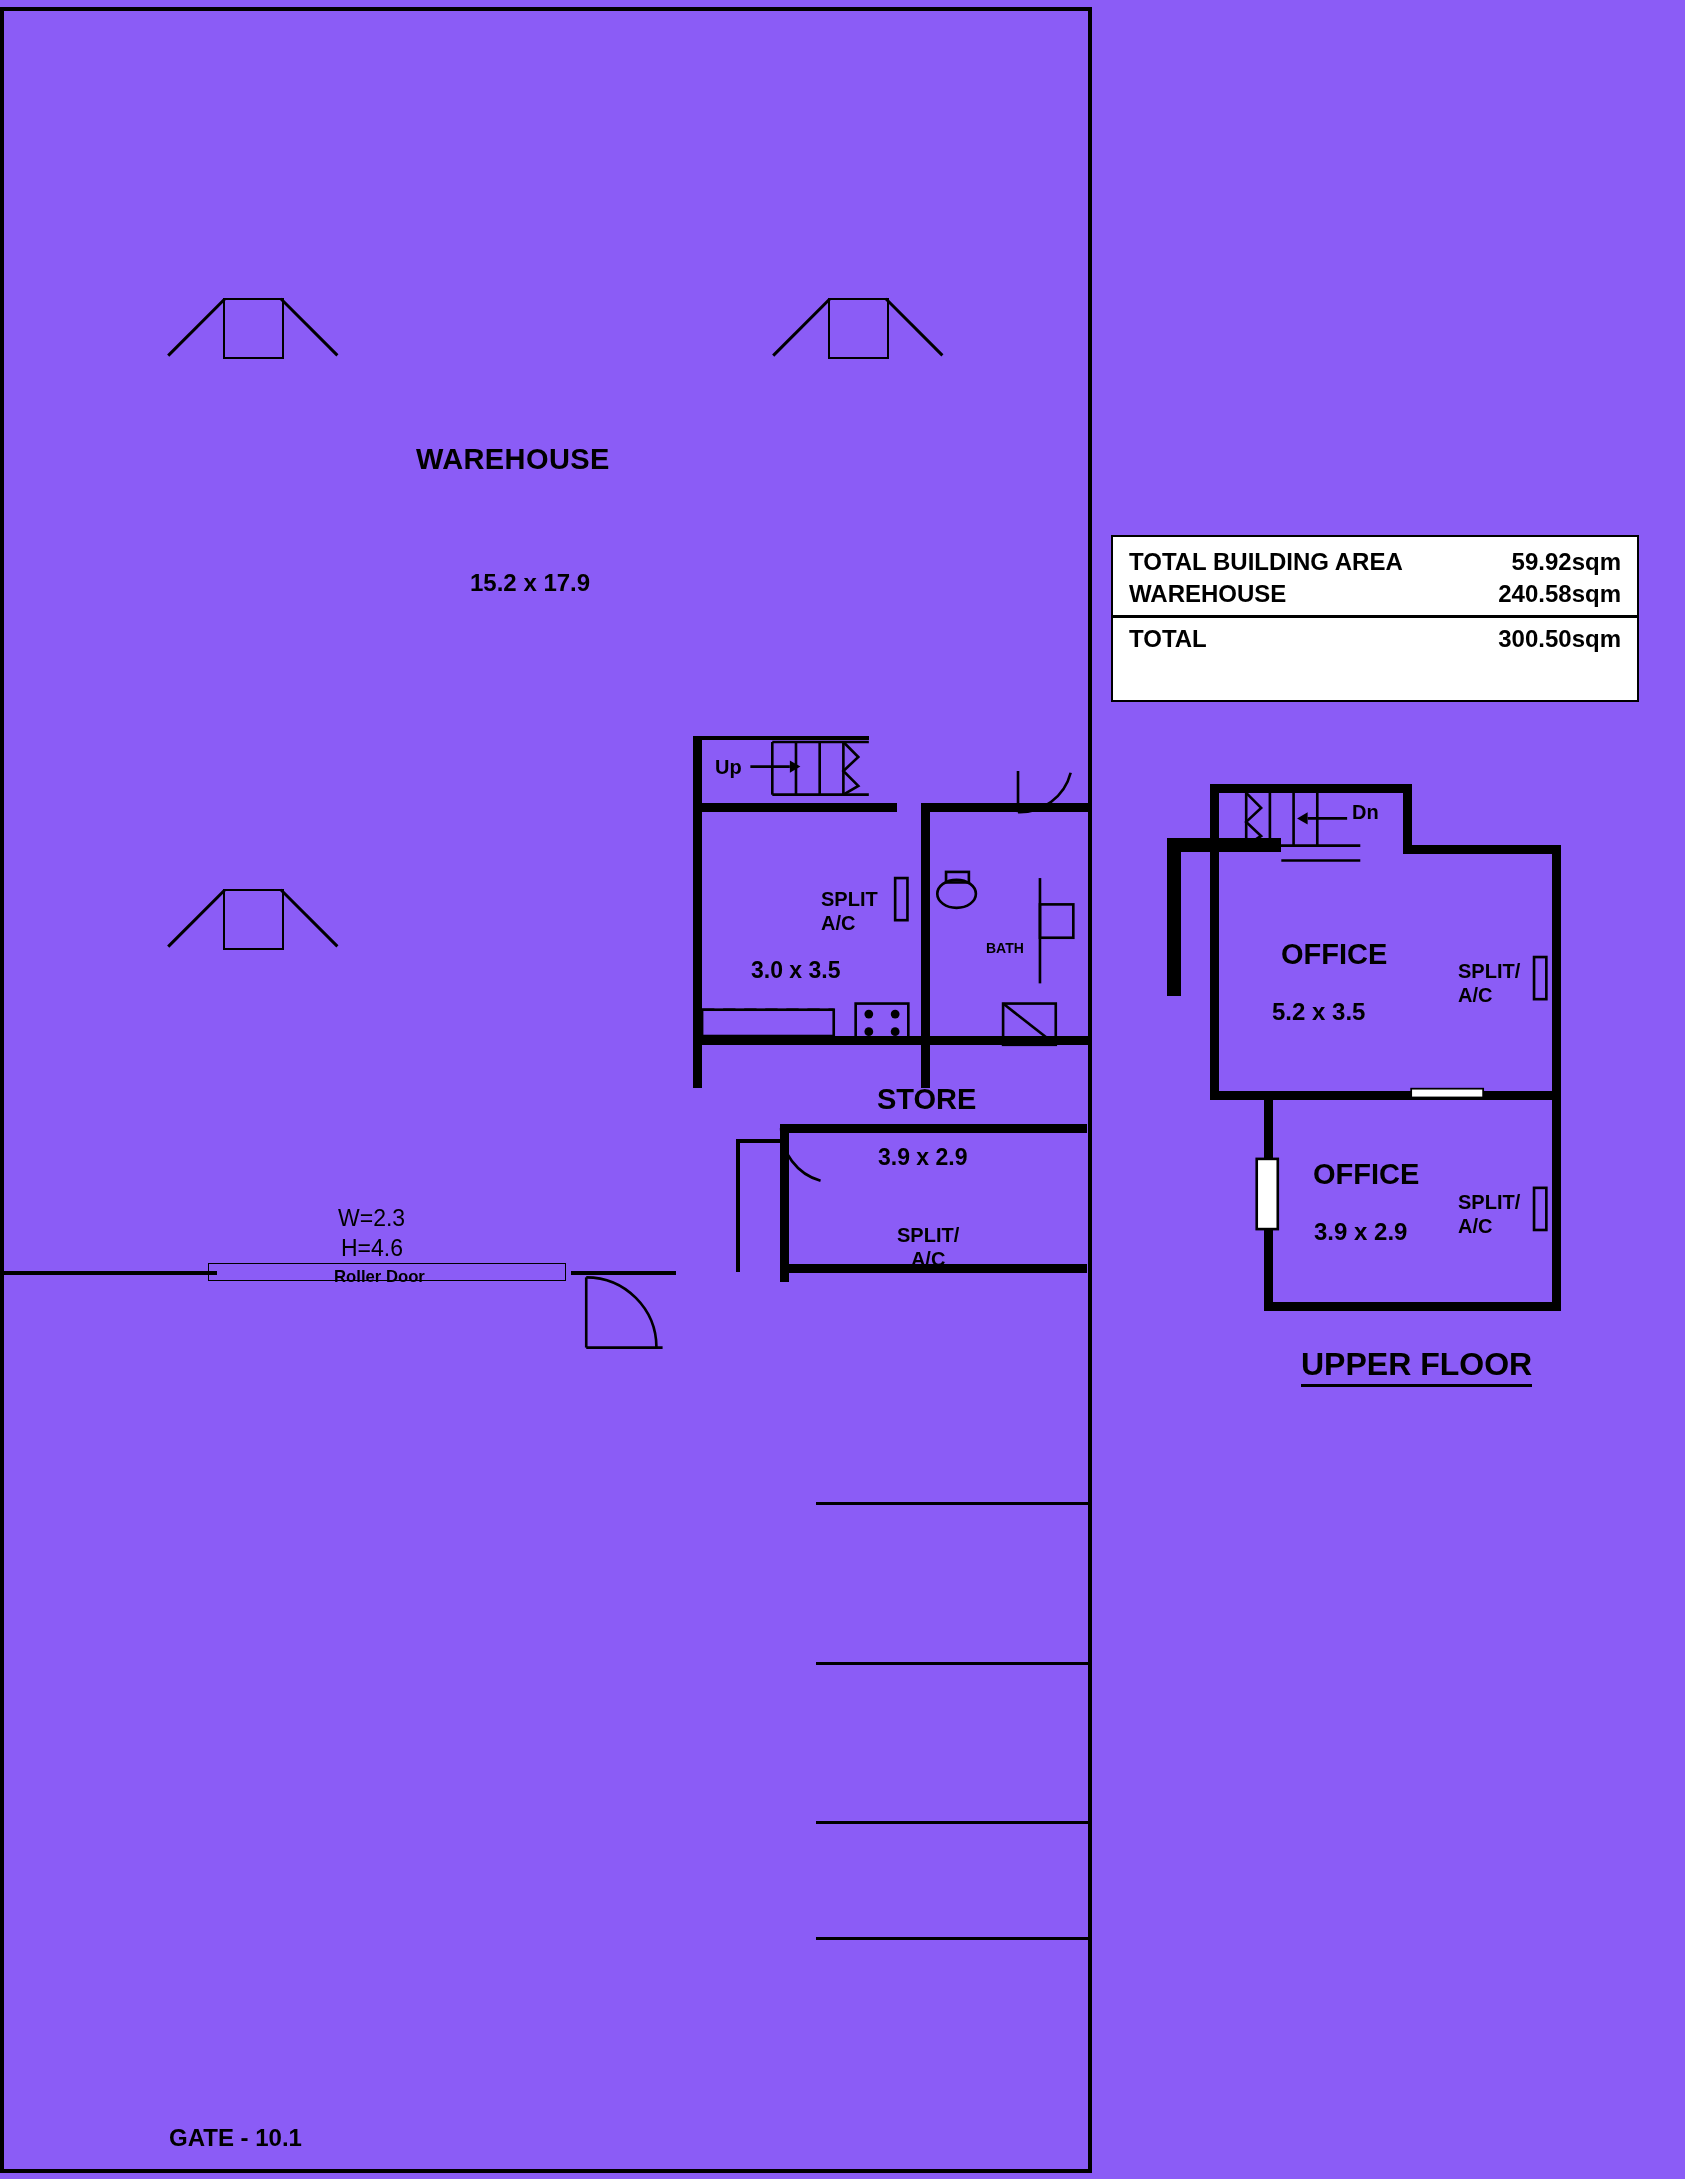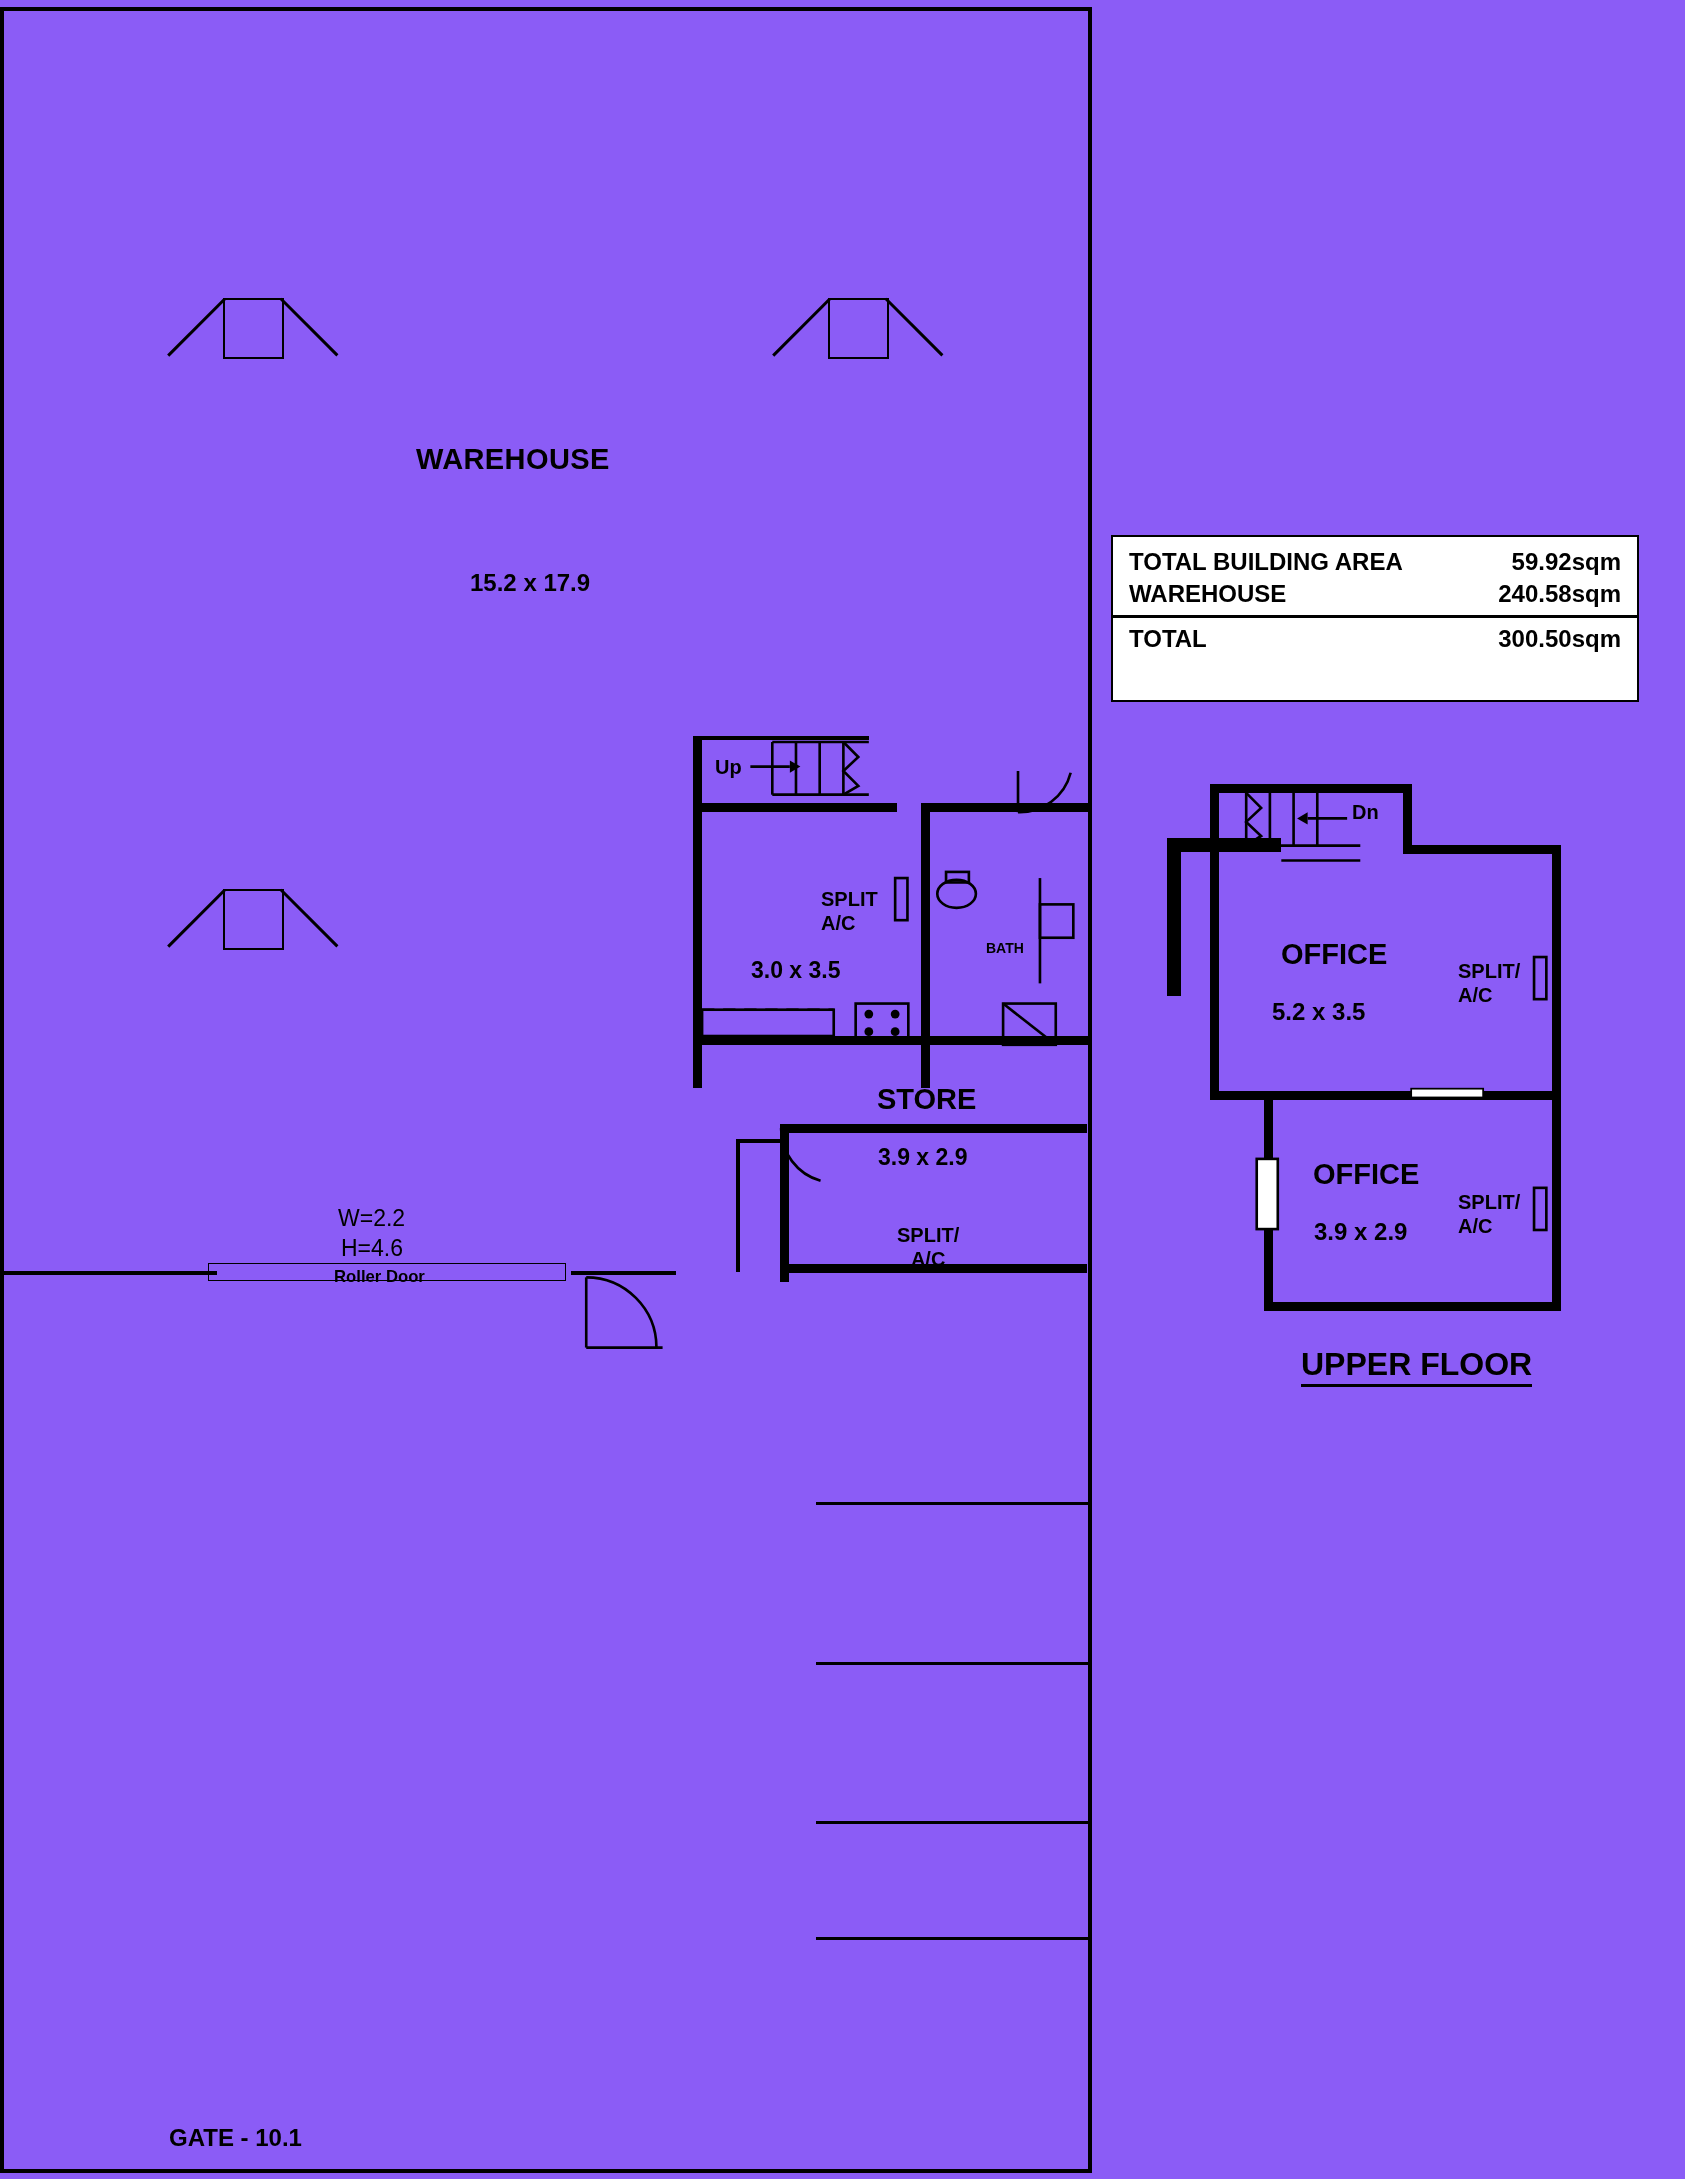--- a/index.html
+++ b/index.html
@@ -160,21 +160,21 @@
 
   <div class="lbl room-name" style="left:877px; top:1083px; font-size:29px;">STORE</div>
   <div class="lbl dim" style="left:878px; top:1144px; font-size:23px;">3.9 x 2.9</div>
   <div class="lbl" style="left:897px; top:1223px; font-size:20px; font-weight:bold; line-height:24px; text-align:center;">
     <span>SPLIT/</span><br>
     <span>A/C</span>
   </div>
 
   <div class="box-outline" style="left:208px; top:1263px; width:358px; height:18.4px; border-width:1.8px;"></div>
   <div class="lbl small-bold" style="left:334px; top:1267px; font-size:16.7px;">Roller Door</div>
-  <div class="lbl" style="left:338px; top:1205px; font-size:23px;">W=2.2</div>
+  <div class="lbl" style="left:338px; top:1205px; font-size:23px;">W=2.3</div>
   <div class="lbl" style="left:341px; top:1235px; font-size:23px;">H=4.6</div>
 
   <div class="lbl" style="left:169px; top:2124px; font-size:24px; font-weight:bold;">GATE - 10.1</div>
 
   <div class="area-table" style="left:1111px; top:535px; width:528px; height:167px;">
     <div style="padding-top:8.8px;">
       <div class="area-row">
         <span>TOTAL BUILDING AREA</span>
         <span>59.92sqm</span>
       </div>

